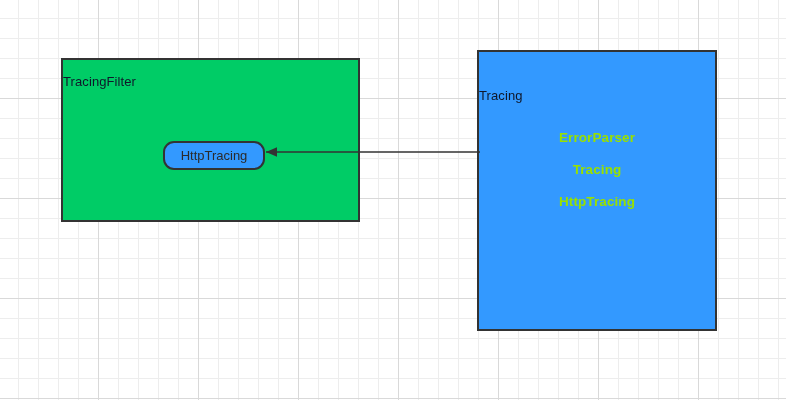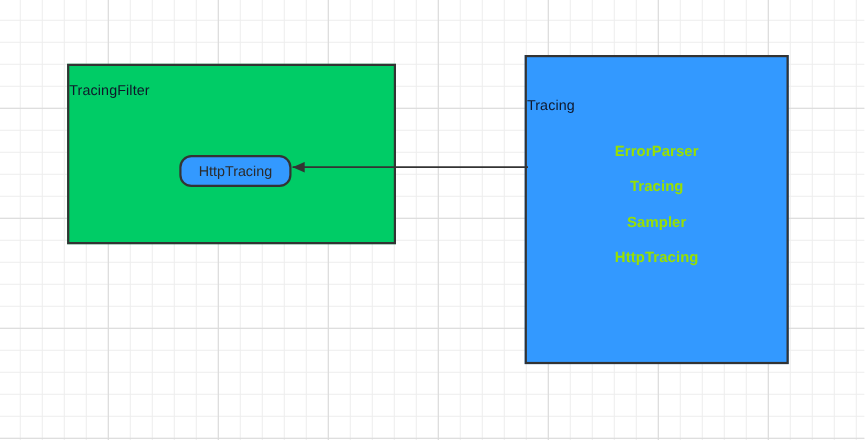--- a/index.html
+++ b/index.html
@@ -121,21 +121,20 @@
       <span>HttpTracing</span>
     </div>
   </div>
 
   <div class="node node-blue">
     <div class="node-title">Tracing</div>
 
     <div class="member-list">
       <div class="member-item">ErrorParser</div>
       <div class="member-item">Tracing</div>
-      <div class="member-item">Sampler</div>
       <div class="member-item">HttpTracing</div>
     </div>
   </div>
 
   <svg class="connector" viewBox="0 0 230 28" width="230" height="28">
     <defs>
       <marker id="arrowhead" markerWidth="12" markerHeight="10" refX="11" refY="5" orient="auto" markerUnits="userSpaceOnUse">
         <path d="M 11 5 L 0 0.2 L 0 9.8 Z" fill="#333333"></path>
       </marker>
     </defs>

